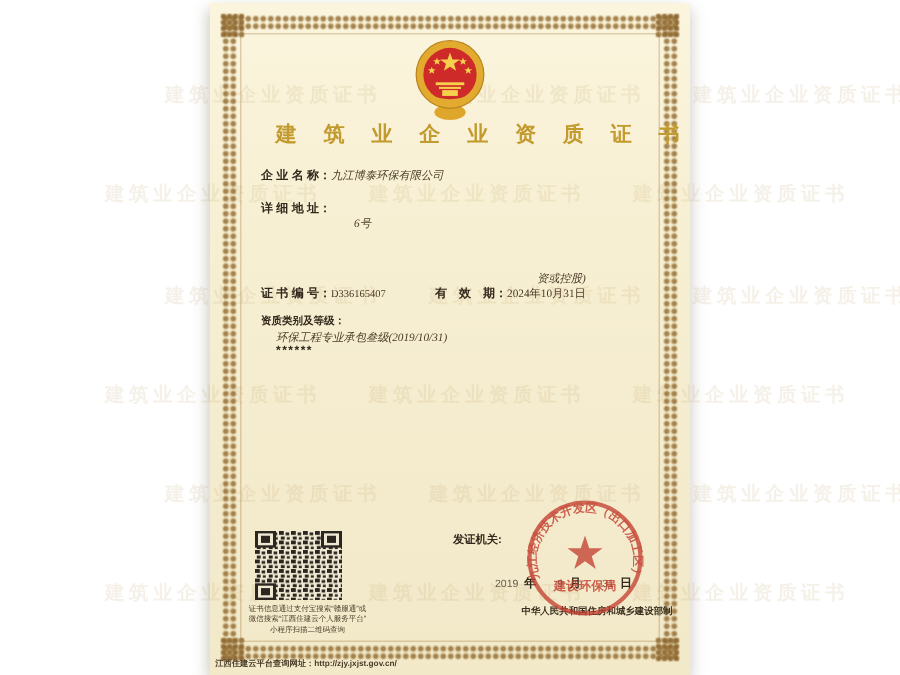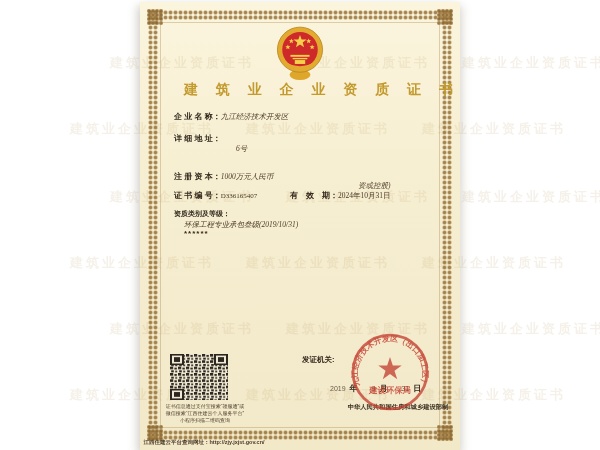--- a/index.html
+++ b/index.html
@@ -91,35 +91,31 @@
       <rect x="21.5" y="37.5" width="17" height="1.6" fill="#f5d04a"></rect>
       <rect x="24" y="40" width="12" height="4.5" fill="#f5d04a"></rect>
       <path d="M12,42 Q30,52 48,42 L46,46 Q30,54 14,46 Z" fill="#e2ab30"></path>
     </svg>
   </div>
 
   <div class="title">建 筑 业 企 业 资 质 证 书</div>
 
   <div class="row" style="top:109px">
     <span class="lab">企 业 名 称：</span>
-    <span class="val">九江经济技术开发区</span>
+    <span class="val">九江博泰环保有限公司</span>
   </div>
 
   <div class="row" style="top:131px">
     <span class="lab">详 细 地 址：</span>
   </div>
   <div class="row" style="top:142px;left:96px">
     <span class="val">6号</span>
   </div>
 
 
-  <div class="row" style="top:169px">
-    <span class="lab">注 册 资 本：</span>
-    <span class="val">1000万元人民币</span>
-  </div>
   <div class="row" style="top:179px;left:218px">
     <span class="val">资或控股)</span>
   </div>
 
   <div class="row" style="top:188px">
     <span class="lab">证 书 编 号：</span>
     <span class="val" style="font-style:normal;font-size:7px">D336165407</span>
   </div>
   <div class="row" style="top:188px;left:150px">
     <span class="lab">有　效　期：</span>

